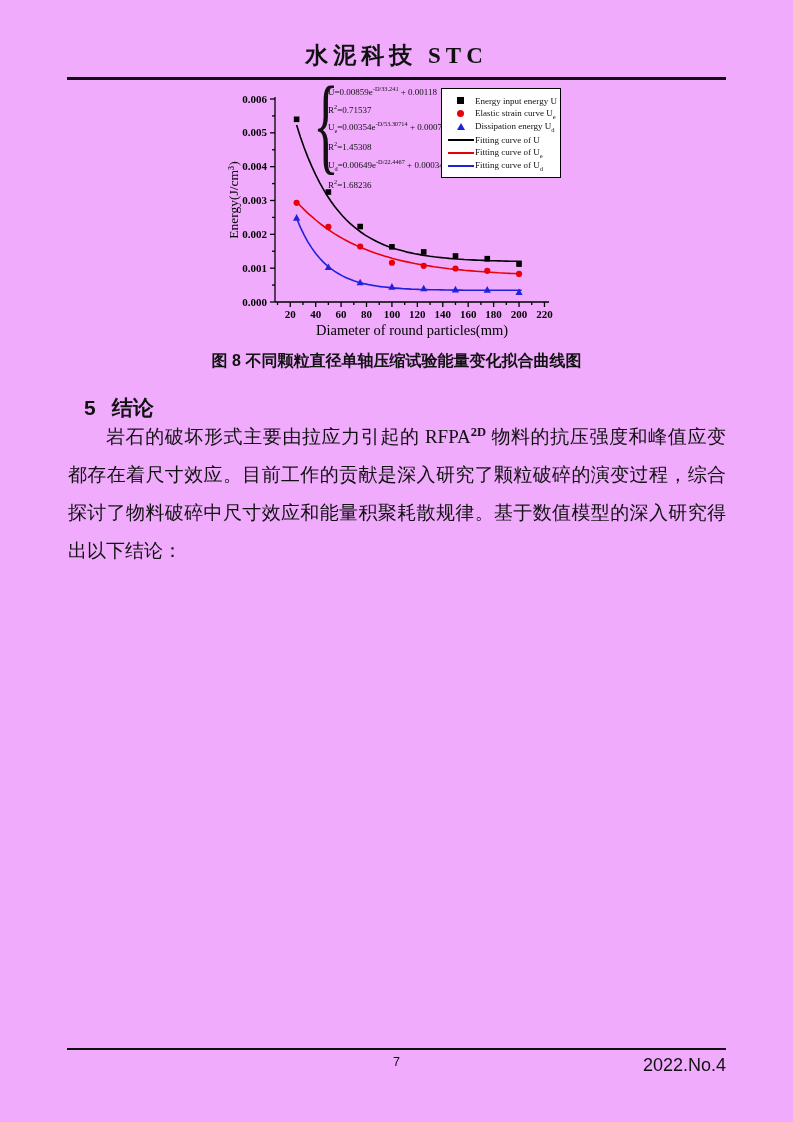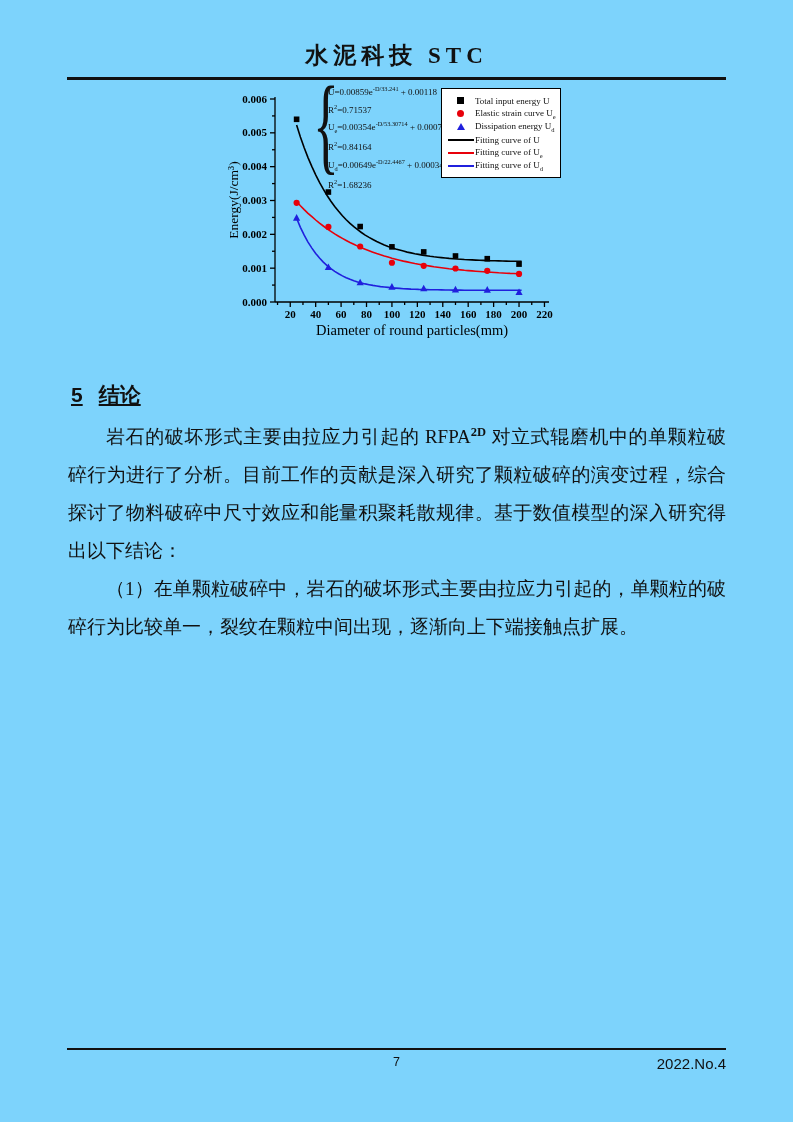--- a/index.html
+++ b/index.html
@@ -1,16 +1,16 @@
 <!DOCTYPE html>
 <html><head>
 <meta charset="utf-8">
 <style>
   html,body{margin:0;padding:0;background:#ffffff;}
-  .page{position:relative;width:793px;height:1122px;background:#7dd3fc;overflow:hidden;
+  .page{position:relative;width:793px;height:1122px;background:#f0abfc;overflow:hidden;
         font-family:"Liberation Serif","DejaVu Serif",serif;color:#111;}
   
   .header-title{position:absolute;top:40px;left:0;width:100%;text-align:center;
         font-size:23px;font-weight:600;letter-spacing:5px;}
   .header-rule{position:absolute;top:77px;left:67px;width:659px;height:2.5px;background:#111;}
   
   .figure{position:absolute;left:225px;top:84px;width:348px;height:266px;margin:0;}
   .figure svg{position:absolute;left:0;top:0;}
   svg text{font-family:"Liberation Serif","DejaVu Serif",serif;fill:#000;}
   .tick{font-size:11px;font-weight:bold;}
@@ -30,33 +30,33 @@
   .mk-circle{width:7px;height:7px;border-radius:50%;display:inline-block;}
   .mk-triangle{width:0;height:0;border-left:4.5px solid transparent;border-right:4.5px solid transparent;
         border-bottom:7.5px solid #00f;display:inline-block;}
   .mk-line{width:26px;height:2px;display:inline-block;}
   .lg-label{font-size:9px;white-space:nowrap;}
   .lg-label sub{font-size:6.5px;}
   
   .caption{position:absolute;top:351px;left:0;width:100%;text-align:center;
         font-family:"Liberation Sans","DejaVu Sans",sans-serif;font-weight:bold;font-size:16px;}
   
-  .heading{position:absolute;left:68px;top:378px;margin:3px;
-        font-family:"Liberation Sans","DejaVu Sans",sans-serif;font-size:21px;font-weight:bold;text-decoration:underline;}
+  .heading{position:absolute;left:68px;top:378px;margin:16px;
+        font-family:"Liberation Sans","DejaVu Sans",sans-serif;font-size:21px;font-weight:bold;}
   .heading .num{margin-right:16px;}
   .body{position:absolute;left:68px;top:413px;width:658px;}
   .para{margin:0;font-size:19px;line-height:38px;text-align:justify;text-indent:2em;
         font-family:"Liberation Serif","DejaVu Serif",serif;}
   .para sup{font-size:66%;font-weight:bold;}
   
   .footer-rule{position:absolute;top:1048px;left:67px;width:659px;height:2px;background:#111;}
   .page-number{position:absolute;top:1055px;left:0;width:100%;text-align:center;
         font-family:"Liberation Sans","DejaVu Sans",sans-serif;font-size:12.5px;}
   .issue{position:absolute;top:1055px;right:67px;
-        font-family:"Liberation Sans","DejaVu Sans",sans-serif;font-size:15px;}
+        font-family:"Liberation Sans","DejaVu Sans",sans-serif;font-size:18px;}
 </style>
 </head>
 <body>
 
 <div class="page">
 
   <div class="header-title">水泥科技 STC</div>
   <div class="header-rule"></div>
 
   <figure class="figure">
@@ -152,30 +152,30 @@
           <polygon points="226.88598130841123,208.38166666666666 234.08598130841122,208.38166666666666 230.48598130841123,201.78166666666667" fill="#2020dd"></polygon>
           <polygon points="258.66168224299065,208.72 265.8616822429907,208.72 262.2616822429907,202.12" fill="#2020dd"></polygon>
           <polygon points="290.43738317757004,211.08833333333334 297.6373831775701,211.08833333333334 294.03738317757006,204.48833333333334" fill="#2020dd"></polygon>
         </g>
       </svg>
     <div class="equations">
       <span class="brace">{</span>
     <div class="eq-line"><span>U=0.00859e</span><sup>-D/33.241</sup><span> + 0.00118</span></div>
         <div class="eq-line"><span>R</span><sup>2</sup><span>=0.71537</span></div>
         <div class="eq-line"><span>U</span><sub>e</sub><span>=0.00354e</span><sup>-D/53.30714</sup><span> + 0.000752</span></div>
-        <div class="eq-line"><span>R</span><sup>2</sup><span>=0.84164</span></div>
+        <div class="eq-line"><span>R</span><sup>2</sup><span>=1.45308</span></div>
         <div class="eq-line"><span>U</span><sub>d</sub><span>=0.00649e</span><sup>-D/22.4467</sup><span> + 0.000344</span></div>
         <div class="eq-line"><span>R</span><sup>2</sup><span>=1.68236</span></div>
       </div>
     <div class="legend">
         <div class="lg-row">
           <span class="mk">
             <span class="mk-square" style="background: rgb(0, 0, 0);"></span>
           </span>
-          <span class="lg-label"><span>Total input energy U</span></span>
+          <span class="lg-label"><span>Energy input energy U</span></span>
         </div>
         <div class="lg-row">
           <span class="mk">
             <span class="mk-circle" style="background: rgb(232, 0, 10);"></span>
           </span>
           <span class="lg-label"><span>Elastic strain curve U</span><sub>e</sub></span>
         </div>
         <div class="lg-row">
           <span class="mk">
             <span class="mk-triangle" style="border-bottom-color: rgb(32, 32, 221);"></span>
@@ -196,25 +196,25 @@
         </div>
         <div class="lg-row">
           <span class="mk">
             <span class="mk-line" style="background: rgb(32, 32, 221);"></span>
           </span>
           <span class="lg-label"><span>Fitting curve of U</span><sub>d</sub></span>
         </div>
       </div>
   </figure>
 
+  <div class="caption">图 8 不同颗粒直径单轴压缩试验能量变化拟合曲线图</div>
 
   <h2 class="heading"><span class="num">5</span><span>结论</span></h2>
 
   <div class="body">
-      <p class="para"><span>岩石的破坏形式主要由拉应力引起的 RFPA</span><sup>2D</sup><span> 对立式辊磨机中的单颗粒破碎行为进行了分析。目前工作的贡献是深入研究了颗粒破碎的演变过程，综合探讨了物料破碎中尺寸效应和能量积聚耗散规律。基于数值模型的深入研究得出以下结论：</span></p>
-      <p class="para"><span>（1）在单颗粒破碎中，岩石的破坏形式主要由拉应力引起的，单颗粒的破碎行为比较单一，裂纹在颗粒中间出现，逐渐向上下端接触点扩展。</span></p>
+      <p class="para"><span>岩石的破坏形式主要由拉应力引起的 RFPA</span><sup>2D</sup><span> 物料的抗压强度和峰值应变都存在着尺寸效应。目前工作的贡献是深入研究了颗粒破碎的演变过程，综合探讨了物料破碎中尺寸效应和能量积聚耗散规律。基于数值模型的深入研究得出以下结论：</span></p>
     </div>
 
   <div class="footer-rule"></div>
   <div class="page-number">7</div>
   <div class="issue">2022.No.4</div>
 
 </div>
 
 </body></html>

